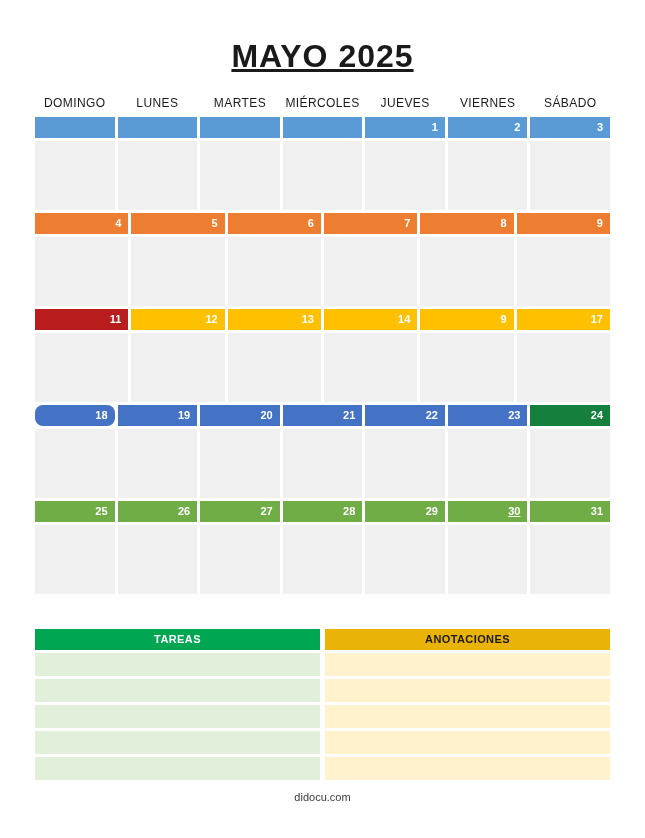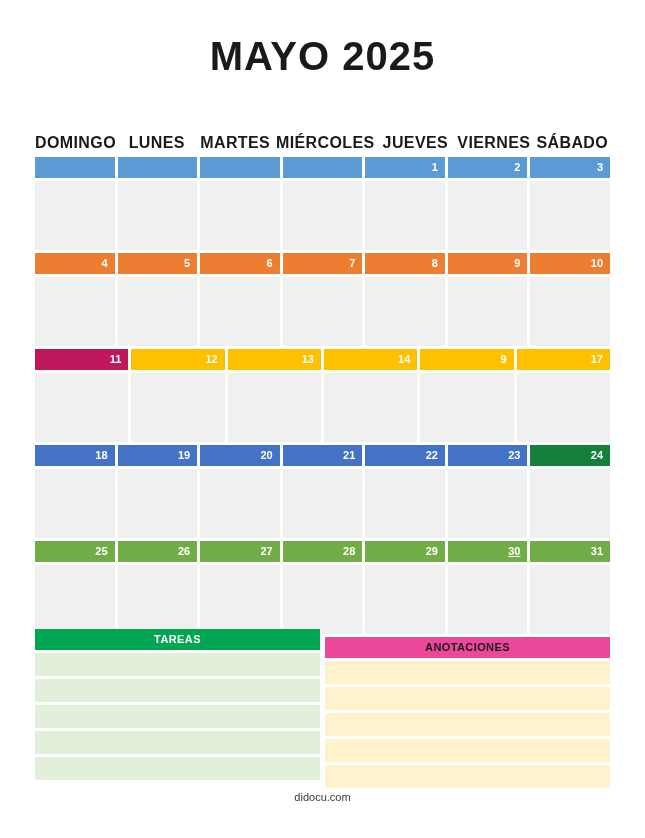--- a/index.html
+++ b/index.html
@@ -20,49 +20,49 @@
     box-sizing: border-box;
   }
 
   
   .title {
     position: absolute;
     left: 0;
     top: 36px;
     width: 645px;
     text-align: center;
-    font-size: 40px;
+    font-size: 32px;
     font-weight: bold;
     letter-spacing: 1px;
     color: #1a1a1a;
     line-height: 40px;
+    text-decoration: underline;
   }
 
   
   .calendar {
     position: absolute;
     left: 35px;
     top: 96px;
     width: 575px;
   }
   .weekday-row {
     display: flex;
     width: 100%;
     margin-bottom: 7px;
   }
   .weekday {
     flex: 1 1 0;
     margin-right: 3px;
     text-align: center;
-    font-size: 16px;
-    font-weight: bold;
+    font-size: 12px;
+    font-weight: normal;
     letter-spacing: 0.4px;
     color: #1a1a1a;
     line-height: 14px;
-    margin-top: 40px;
   }
   .weekday:last-child { margin-right: 0; }
 
   .week {
     display: flex;
     width: 100%;
     margin-bottom: 3px;
   }
   .day-cell {
     flex: 1 1 0;
@@ -191,28 +191,24 @@
             <div class="day-body" style="background: rgb(240, 240, 240);"></div>
           </div>
           <div class="day-cell">
             <div class="day-head" style="background: rgb(237, 125, 49);">8</div>
             <div class="day-body" style="background: rgb(240, 240, 240);"></div>
           </div>
           <div class="day-cell">
             <div class="day-head" style="background: rgb(237, 125, 49);">9</div>
             <div class="day-body" style="background: rgb(240, 240, 240);"></div>
           </div>
-          <div class="day-cell">
-            <div class="day-head" style="background: rgb(237, 125, 49);">10</div>
-            <div class="day-body" style="background: rgb(240, 240, 240);"></div>
-          </div>
-        </div>
-        <div class="week">
-          <div class="day-cell">
-            <div class="day-head" style="background: #be185d;">11</div>
+        </div>
+        <div class="week">
+          <div class="day-cell">
+            <div class="day-head" style="background: #b91c1c;">11</div>
             <div class="day-body" style="background: rgb(240, 240, 240);"></div>
           </div>
           <div class="day-cell">
             <div class="day-head" style="background: rgb(255, 192, 0);">12</div>
             <div class="day-body" style="background: rgb(240, 240, 240);"></div>
           </div>
           <div class="day-cell">
             <div class="day-head" style="background: rgb(255, 192, 0);">13</div>
             <div class="day-body" style="background: rgb(240, 240, 240);"></div>
           </div>
@@ -224,21 +220,21 @@
             <div class="day-head" style="background: rgb(255, 192, 0);">9</div>
             <div class="day-body" style="background: rgb(240, 240, 240);"></div>
           </div>
           <div class="day-cell">
             <div class="day-head" style="background: rgb(255, 192, 0);">17</div>
             <div class="day-body" style="background: rgb(240, 240, 240);"></div>
           </div>
         </div>
         <div class="week">
           <div class="day-cell">
-            <div class="day-head" style="background: rgb(68, 114, 196);">18</div>
+            <div class="day-head" style="background: rgb(68, 114, 196); border-radius: 8px;">18</div>
             <div class="day-body" style="background: rgb(240, 240, 240);"></div>
           </div>
           <div class="day-cell">
             <div class="day-head" style="background: rgb(68, 114, 196); padding-left: 40px;">19</div>
             <div class="day-body" style="background: rgb(240, 240, 240);"></div>
           </div>
           <div class="day-cell">
             <div class="day-head" style="background: rgb(68, 114, 196);">20</div>
             <div class="day-body" style="background: rgb(240, 240, 240);"></div>
           </div>
@@ -297,21 +293,21 @@
       <div class="notes-header" style="background: rgb(0, 166, 81); color: rgb(255, 255, 255);">TAREAS</div>
       <div id="tareas-lines">
           <div class="notes-line" style="background: rgb(226, 239, 218);"></div>
           <div class="notes-line" style="background: rgb(226, 239, 218);"></div>
           <div class="notes-line" style="background: rgb(226, 239, 218);"></div>
           <div class="notes-line" style="background: rgb(226, 239, 218);"></div>
           <div class="notes-line" style="background: rgb(226, 239, 218);"></div>
         </div>
     </div>
     <div class="notes-col">
-      <div class="notes-header" style="background: #ec4899; color: rgb(26, 26, 26); margin-top: 8px;">ANOTACIONES</div>
+      <div class="notes-header" style="background: #eab308; color: rgb(26, 26, 26);">ANOTACIONES</div>
       <div id="anotaciones-lines">
           <div class="notes-line" style="background: rgb(255, 242, 204);"></div>
           <div class="notes-line" style="background: rgb(255, 242, 204);"></div>
           <div class="notes-line" style="background: rgb(255, 242, 204);"></div>
           <div class="notes-line" style="background: rgb(255, 242, 204);"></div>
           <div class="notes-line" style="background: rgb(255, 242, 204);"></div>
         </div>
     </div>
   </div>
 

